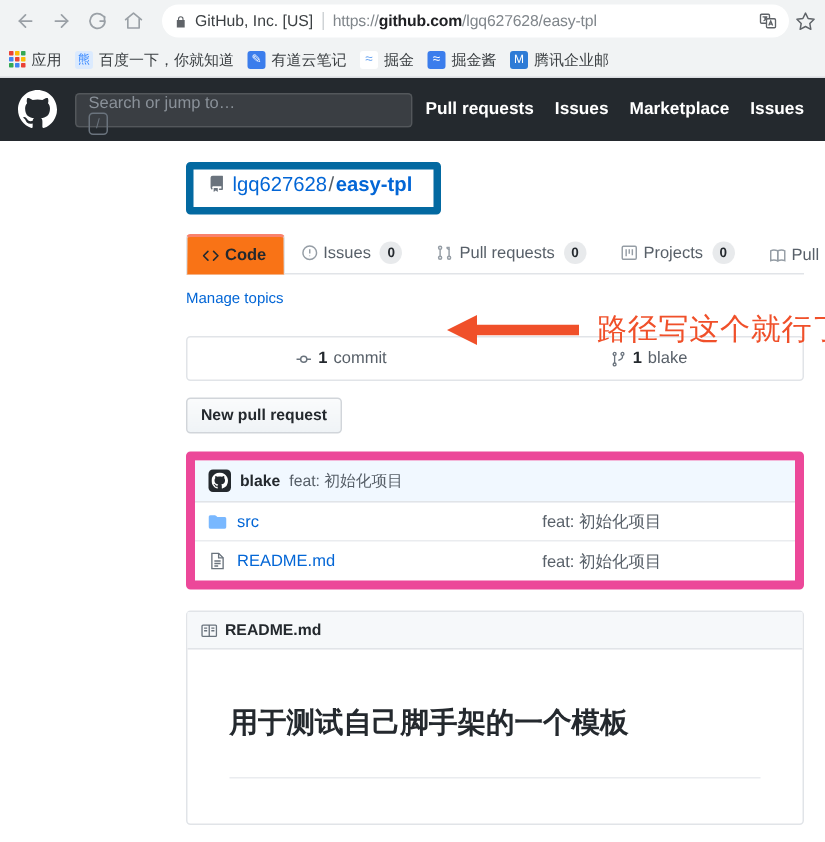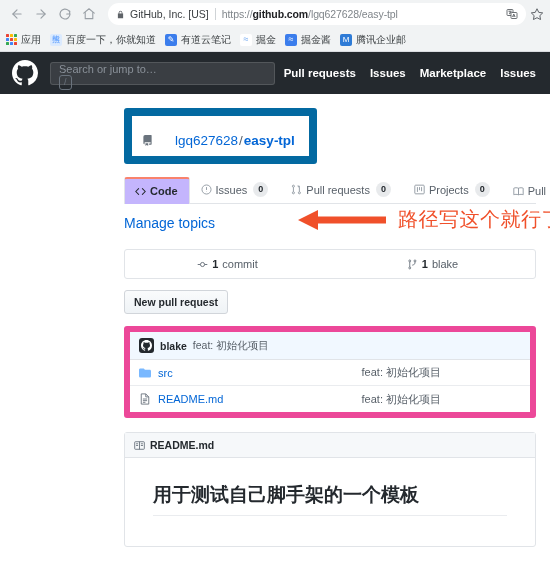--- a/index.html
+++ b/index.html
@@ -165,26 +165,26 @@
   .repo-head {
     padding: 14px 0 0 0;
   }
   .container { padding-left: 124px; padding-right: 14px; }
 
   .repo-title-wrap {
     position: relative;
     display: inline-block;
   }
   .repo-title-box {
-    border: 8px solid #0369a1;
-    border-radius: 3px;
-    padding: 17px 14px 8px 10px;
+    border: 5px solid #0369a1;
+    border-radius: 3px;
+    padding: 2px 14px 8px 10px;
     display: inline-flex;
     align-items: center;
-    gap: 22px;
+    gap: 5px;
   }
   .repo-title {
     font-size: 13.5px;
     color: #0366d6;
     white-space: nowrap;
   }
   .repo-title .owner { font-weight: 400; }
   .repo-title .sep { color: #586069; font-weight: 300; padding: 0 1px;}
   .repo-title .name { font-weight: 700; }
   .repo-ico { color: #6a737d; display: flex; align-items: center; }
@@ -222,21 +222,21 @@
     padding: 7px 11px 7px 10px;
     border: 1px solid transparent;
     border-bottom: none;
     position: relative;
     top: 1px;
     white-space: nowrap;
   }
   .tab.selected {
     color: #24292e;
     font-weight: 700;
-    background: #c4b5fd;
+    background: #f97316;
     border-color: #e1e4e8;
     border-top: 2px solid #f9826c;
     border-radius: 3px 3px 0 0;
     padding-top: 6px;
   }
   .tab .t-ico { color: #959da5; display: flex; align-items: center; }
   .tab.selected .t-ico { color: #24292e; }
   .counter {
     background: rgba(209,213,218,0.5);
     color: #24292e;
@@ -249,21 +249,21 @@
   }
 
   
   .desc {
     font-size: 12.5px;
     color: #24292e;
     padding-top: 17px;
   }
   .manage-topics {
     display: inline-block;
-    font-size: 14px;
+    font-size: 10px;
     color: #0366d6;
     text-decoration: none;
     margin-top: 11px;
   }
 
   
   .numbers {
     margin-top: 17px;
     border: 1px solid #e1e4e8;
     border-radius: 3px;
@@ -361,22 +361,23 @@
     gap: 5px;
     height: 25px;
   }
   .readme-title { font-size: 10.5px; font-weight: 700; color: #24292e; }
   .readme-ico { color: #6a737d; display: flex; align-items: center; }
   .readme-body { padding: 24px 28px 30px 28px; }
   .readme-h1 {
     font-size: 19px;
     font-weight: 700;
     color: #24292e;
-    padding-bottom: 7px;
+    padding-bottom: 23px;
     border-bottom: 1px solid #eaecef;
+    margin-top: 12px;
   }
 </style>
 </head>
 <body>
 
 <div class="browser-chrome">
 
   <div class="toolbar">
     <div class="nav-btn">
       <svg width="14" height="14" viewBox="0 0 24 24" fill="none" stroke="currentColor" stroke-width="2" stroke-linecap="round" stroke-linejoin="round">

